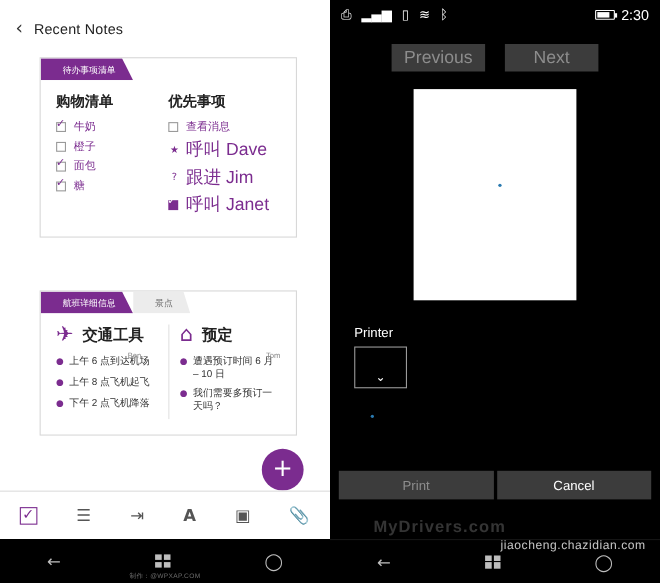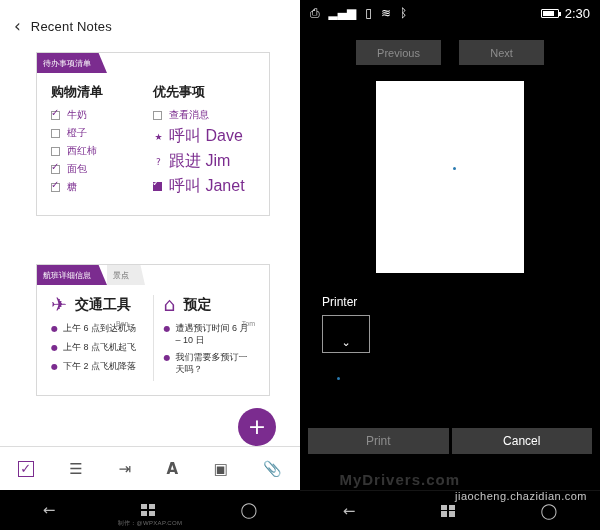--- a/index.html
+++ b/index.html
@@ -25,21 +25,21 @@
   }
   #recent-title {
     font-size:13px; color:#222; letter-spacing:.2px;
   }
   .note-card {
     position:relative; margin:0 30px 0 36px; background:#fff;
     border:1px solid #d8d8d8;
   }
   .tabstrip { display:flex; height:20px; }
   .tab {
-    height:20px; padding:0 6px; color:#fff; font-size:8px;
+    height:20px; padding:0 20px; color:#fff; font-size:8px;
     display:flex; align-items:center; justify-content:center;
     position:relative;
   }
   .tab.purple { background:#7b2c8f; }
   .tab.grey { background:#ececec; color:#666; }
   .tab.slant { clip-path: polygon(0 0, 88% 0, 100% 100%, 0 100%); padding-right:16px;}
   .card-body { padding:10px 14px 14px 14px; }
   .two-col { display:flex; }
   .col { flex:1; }
   .col-head {
@@ -141,21 +141,21 @@
   .bat-body::after{
     content:""; position:absolute; right:-3px; top:2px; width:2px; height:4px; background:#fff;
   }
   .bat-fill { width:11px; height:5px; background:#fff; margin:0 1px; }
   #clock { font-size:13px; }
   #nav-buttons {
     display:flex; justify-content:center; gap:18px; margin-top:14px;
   }
   .navbtn {
     width:85px; height:25px; background:#3c3c3c; color:#8d8d8d;
-    font-size:11px; display:flex; align-items:center; justify-content:center;
+    font-size:16px; display:flex; align-items:center; justify-content:center;
   }
   #preview {
     width:148px; height:192px; background:#fff; margin:16px auto 0;
     position:relative;
   }
   #preview-dot {
     position:absolute; left:52%; top:45%; width:3px; height:3px;
     background:#2a7ab0; border-radius:50%;
   }
   #printer-label { margin:22px 16px 6px 22px; font-size:12px; color:#fff; }
@@ -213,24 +213,20 @@
         <div class="col">
           <div class="col-head">购物清单</div>
 
           <div class="chk-row">
             <span class="chk checked"></span>
             <span class="chk-label">牛奶</span>
           </div>
           <div class="chk-row">
             <span class="chk"></span>
             <span class="chk-label">橙子</span>
-          </div>
-          <div class="chk-row">
-            <span class="chk"></span>
-            <span class="chk-label">西红柿</span>
           </div>
           <div class="chk-row">
             <span class="chk checked"></span>
             <span class="chk-label">面包</span>
           </div>
           <div class="chk-row">
             <span class="chk checked"></span>
             <span class="chk-label">糖</span>
           </div>
         </div>

